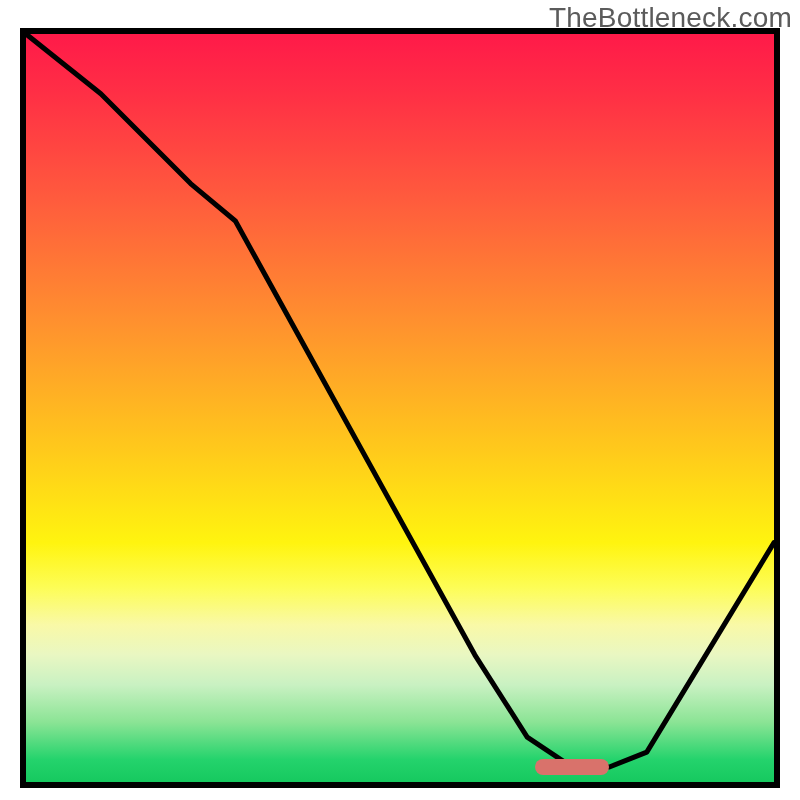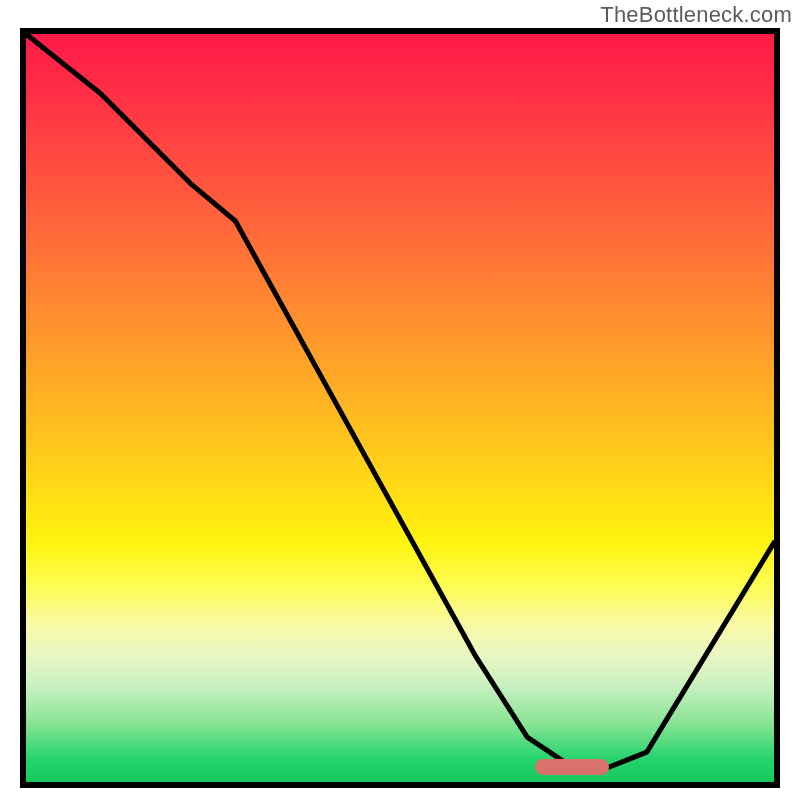--- a/index.html
+++ b/index.html
@@ -11,21 +11,21 @@
   .stage {
     position: relative;
     width: 800px;
     height: 800px;
     background: #ffffff;
   }
   .watermark {
     position: absolute;
     top: 2px;
     right: 8px;
-    font-size: 22px;
+    font-size: 28px;
     font-weight: 500;
     color: #5b5b5b;
     letter-spacing: 0.2px;
   }
   .plot-frame {
     position: absolute;
     left: 20px;
     top: 28px;
     width: 760px;
     height: 760px;

